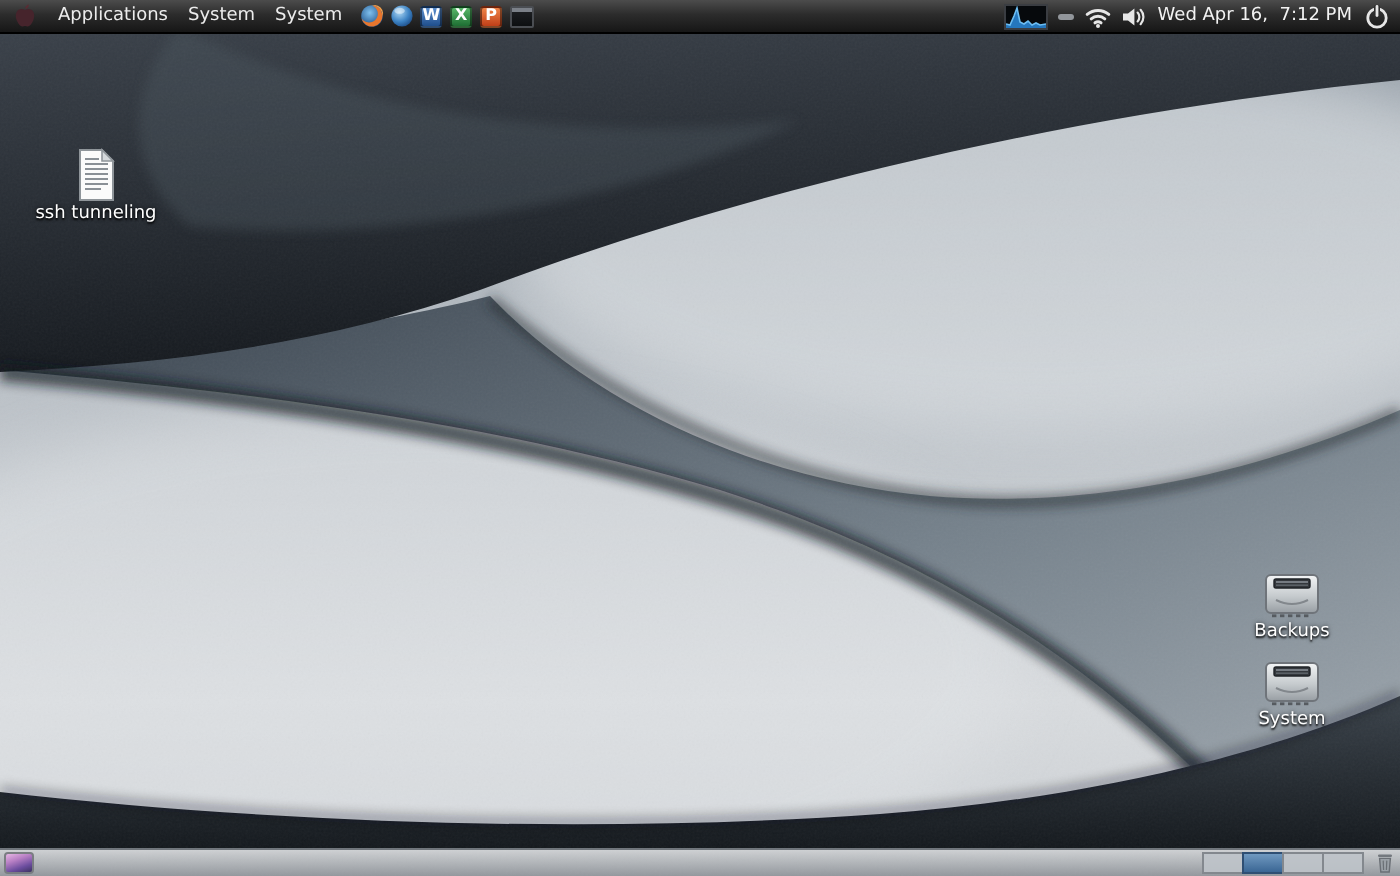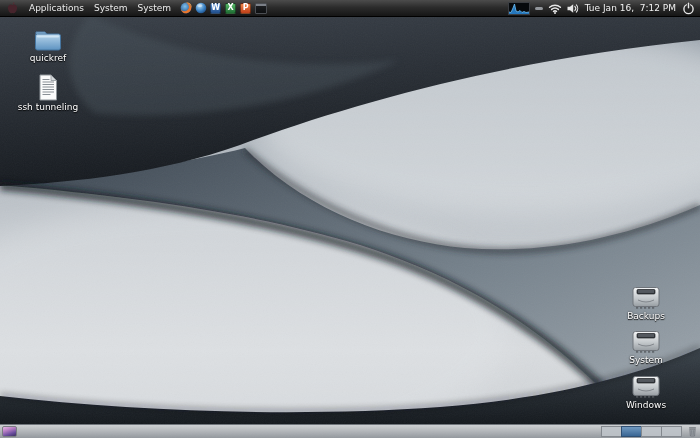--- a/index.html
+++ b/index.html
@@ -188,45 +188,31 @@
           <circle cx="7" cy="10" r="1" fill="#e6e6e6"></circle>
         </svg>
       </div>
       <div style="display:flex;">
         <svg width="12" height="11" viewBox="0 0 12 11">
           <polygon points="0.5,3.8 3,3.8 6.2,1.2 6.2,9.8 3,7.2 0.5,7.2" fill="#e6e6e6"></polygon>
           <path d="M7.8,3.3 A3.2,3.2 0 0 1 7.8,7.7" fill="none" stroke="#e6e6e6" stroke-width="1.1" stroke-linecap="round"></path>
           <path d="M9.3,1.9 A5.3,5.3 0 0 1 9.3,9.1" fill="none" stroke="#e6e6e6" stroke-width="1.1" stroke-linecap="round"></path>
         </svg>
       </div>
-      <span class="clock">Tue Jan 16,  7:12 PM</span>
+      <span class="clock">Wed Apr 16,  7:12 PM</span>
       <div style="display:flex;">
         <svg width="13" height="13" viewBox="0 0 13 13">
           <circle cx="6.5" cy="7" r="4.6" fill="none" stroke="#e6e6e6" stroke-width="1.4"></circle>
           <line x1="6.5" y1="0.8" x2="6.5" y2="6" stroke="#2c2c2c" stroke-width="3"></line>
           <line x1="6.5" y1="1.2" x2="6.5" y2="5.8" stroke="#e6e6e6" stroke-width="1.4" stroke-linecap="round"></line>
         </svg>
       </div>
     </div>
   </div>
 
-  <div class="dicon pos-quickref">
-    <svg width="32" height="25" viewBox="0 0 32 25">
-      <defs>
-          <linearGradient id="gFold" x1="0" y1="0" x2="0" y2="1">
-        <stop offset="0" stop-color="#b9d6ec"></stop>
-            <stop offset="1" stop-color="#5e93c1"></stop>
-          </linearGradient>
-        </defs>
-      <path d="M4,5 h9 l2.5,3 h-11.5 z" fill="#93bcdc" stroke="#527fa8" stroke-width="1"></path>
-      <rect x="3.5" y="7" width="25" height="16" rx="2" fill="url(#gFold)" stroke="#46759f" stroke-width="1"></rect>
-      <rect x="5" y="8.4" width="22" height="2" rx="1" fill="#dcedf8" opacity="0.75"></rect>
-    </svg>
-    <div class="label">quickref</div>
-  </div>
 
   <div class="dicon pos-ssh">
     <svg width="22" height="27" viewBox="0 0 22 27">
       <path d="M3,1 H14 L19.5,6.5 V26 H3 Z" fill="#fbfbfb" stroke="#8f959a" stroke-width="1"></path>
       <path d="M14,1 V6.5 H19.5 Z" fill="#d4d8db" stroke="#8f959a" stroke-width="0.8"></path>
       <g fill="#8a9096">
         <rect x="5.5" y="5" width="7" height="1"></rect>
         <rect x="5.5" y="7.5" width="11.5" height="1"></rect>
         <rect x="5.5" y="10" width="11.5" height="1"></rect>
         <rect x="5.5" y="12.5" width="11.5" height="1"></rect>
@@ -274,37 +260,20 @@
         <rect x="5" y="21.2" width="2.2" height="1.4"></rect>
           <rect x="9" y="21.2" width="2.2" height="1.4"></rect>
         <rect x="13" y="21.2" width="2.2" height="1.4"></rect>
           <rect x="17" y="21.2" width="2.2" height="1.4"></rect>
         <rect x="21" y="21.2" width="2.2" height="1.4"></rect>
       </g>
     </svg>
     <div class="label">System</div>
   </div>
 
-  <div class="dicon pos-drive3">
-    <svg width="30" height="24" viewBox="0 0 30 24">
-      <rect x="2" y="1.5" width="26" height="19" rx="2.5" fill="url(#gDrv)" stroke="#6f747a" stroke-width="1"></rect>
-      <rect x="6" y="3.5" width="18" height="4.5" rx="1" fill="#34383d" stroke="#1f2327" stroke-width="0.7"></rect>
-      <rect x="7" y="4.6" width="16" height="0.8" fill="#868c93"></rect>
-      <rect x="7" y="6.2" width="16" height="0.8" fill="#5a6066"></rect>
-      <path d="M7,14 Q15,18 23,14" fill="none" stroke="#82878c" stroke-width="1"></path>
-      <g fill="#565b60">
-        <rect x="5" y="21.2" width="2.2" height="1.4"></rect>
-          <rect x="9" y="21.2" width="2.2" height="1.4"></rect>
-        <rect x="13" y="21.2" width="2.2" height="1.4"></rect>
-          <rect x="17" y="21.2" width="2.2" height="1.4"></rect>
-        <rect x="21" y="21.2" width="2.2" height="1.4"></rect>
-      </g>
-    </svg>
-    <div class="label">Windows</div>
-  </div>
 
   <div class="bottom-panel">
     <div class="show-desktop"></div>
     <div class="bp-spacer"></div>
     <div class="workspace-switcher">
         <div class="ws-cell"></div>
         <div class="ws-cell active"></div>
         <div class="ws-cell"></div>
         <div class="ws-cell"></div>
       </div>

